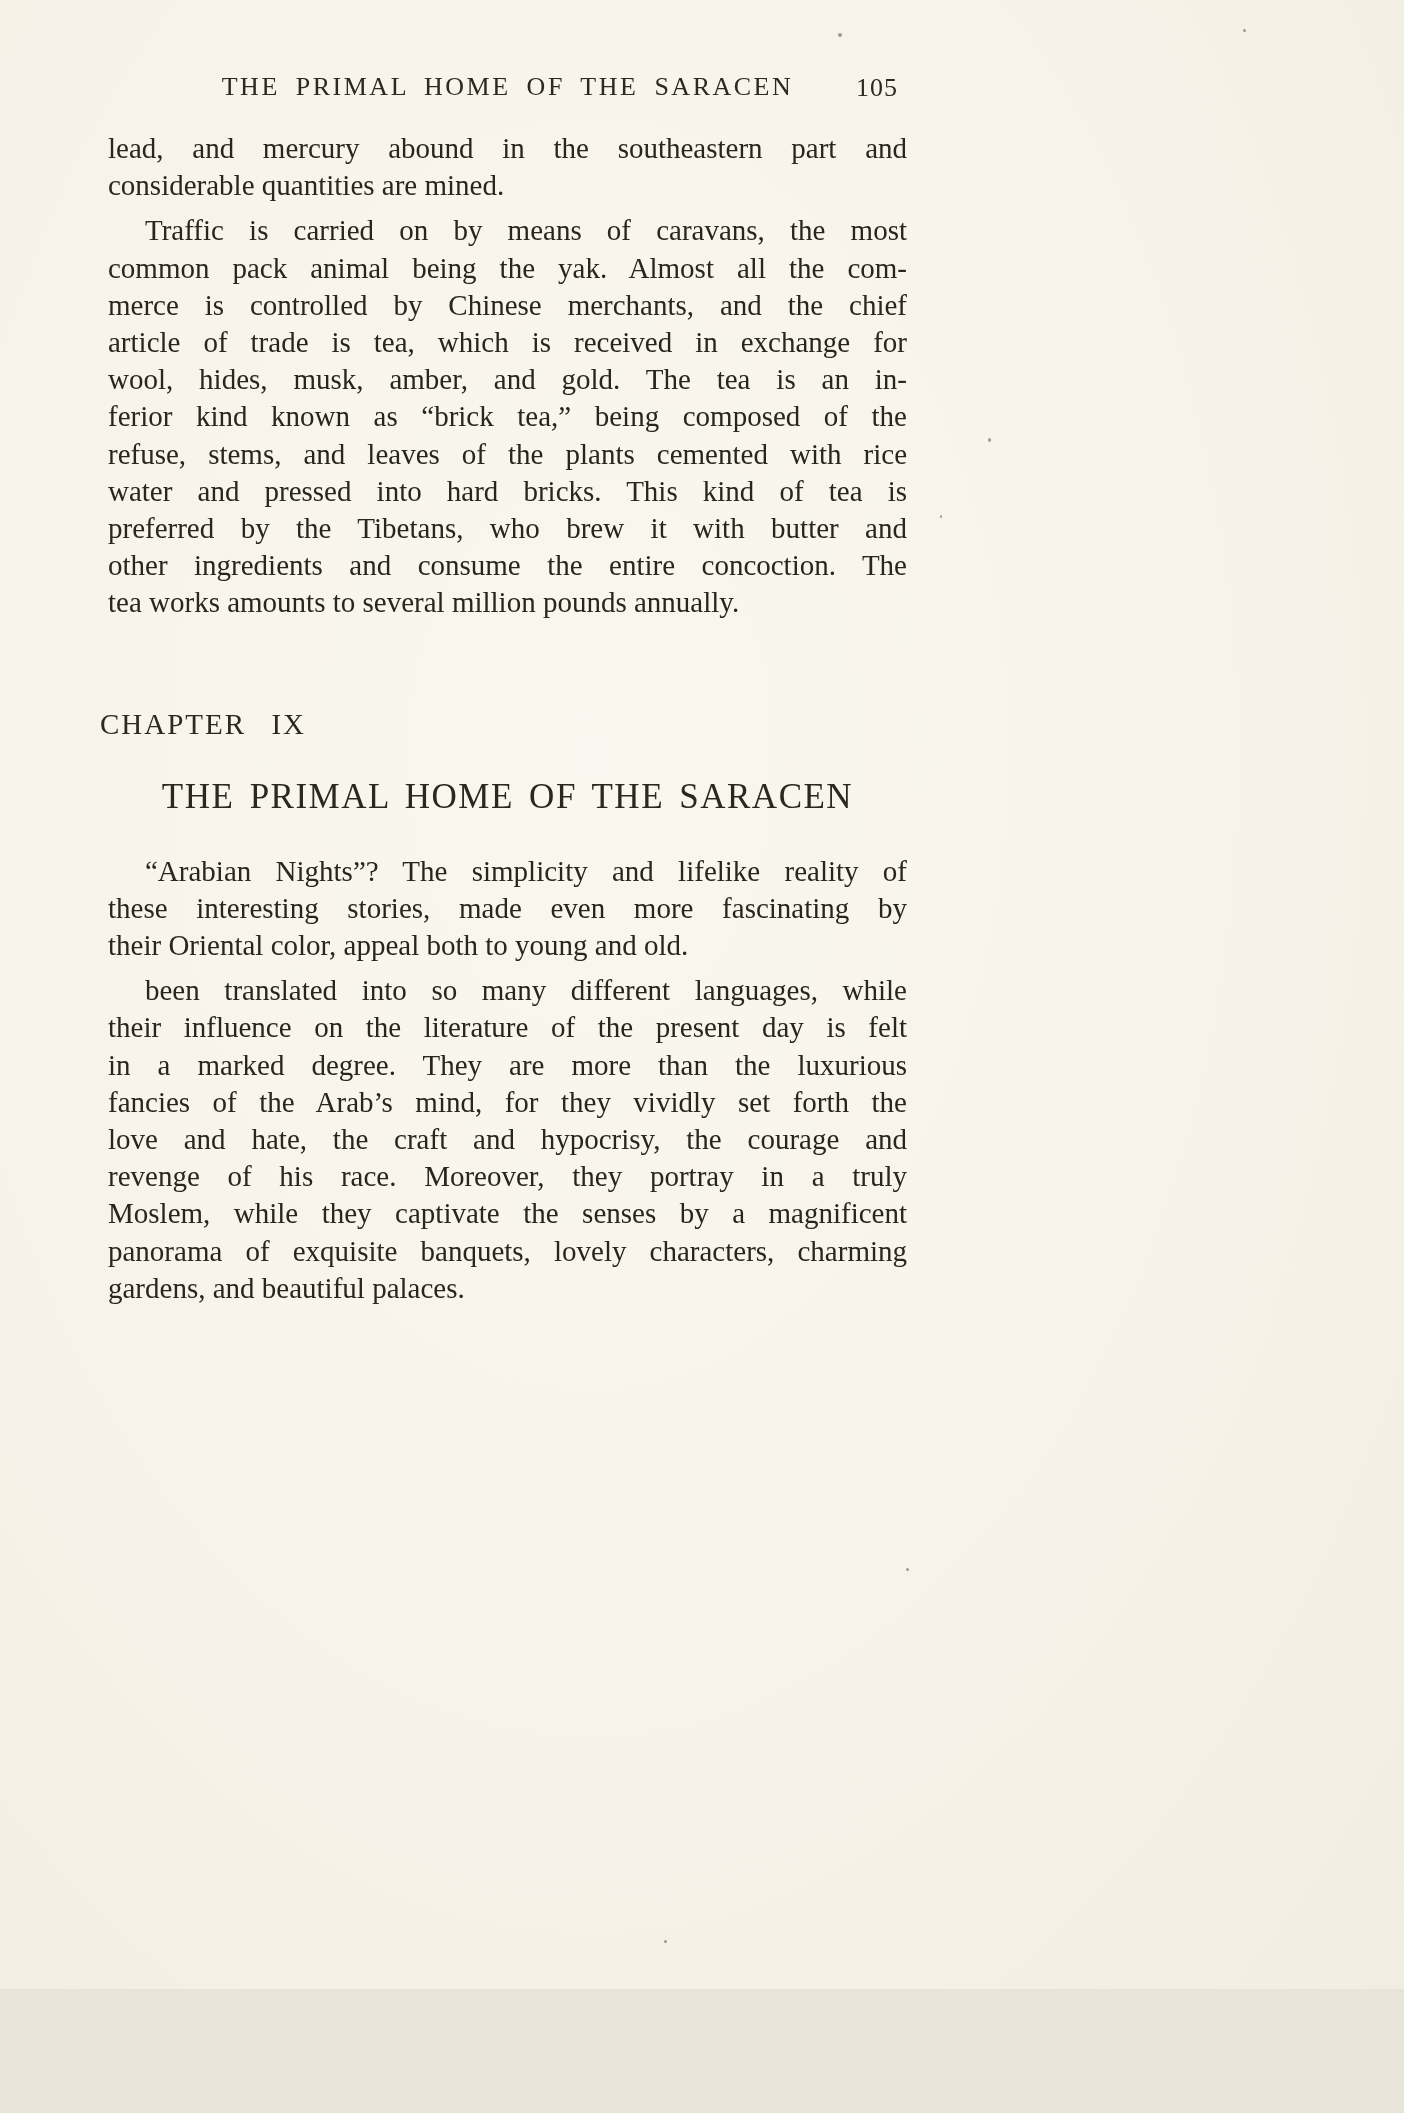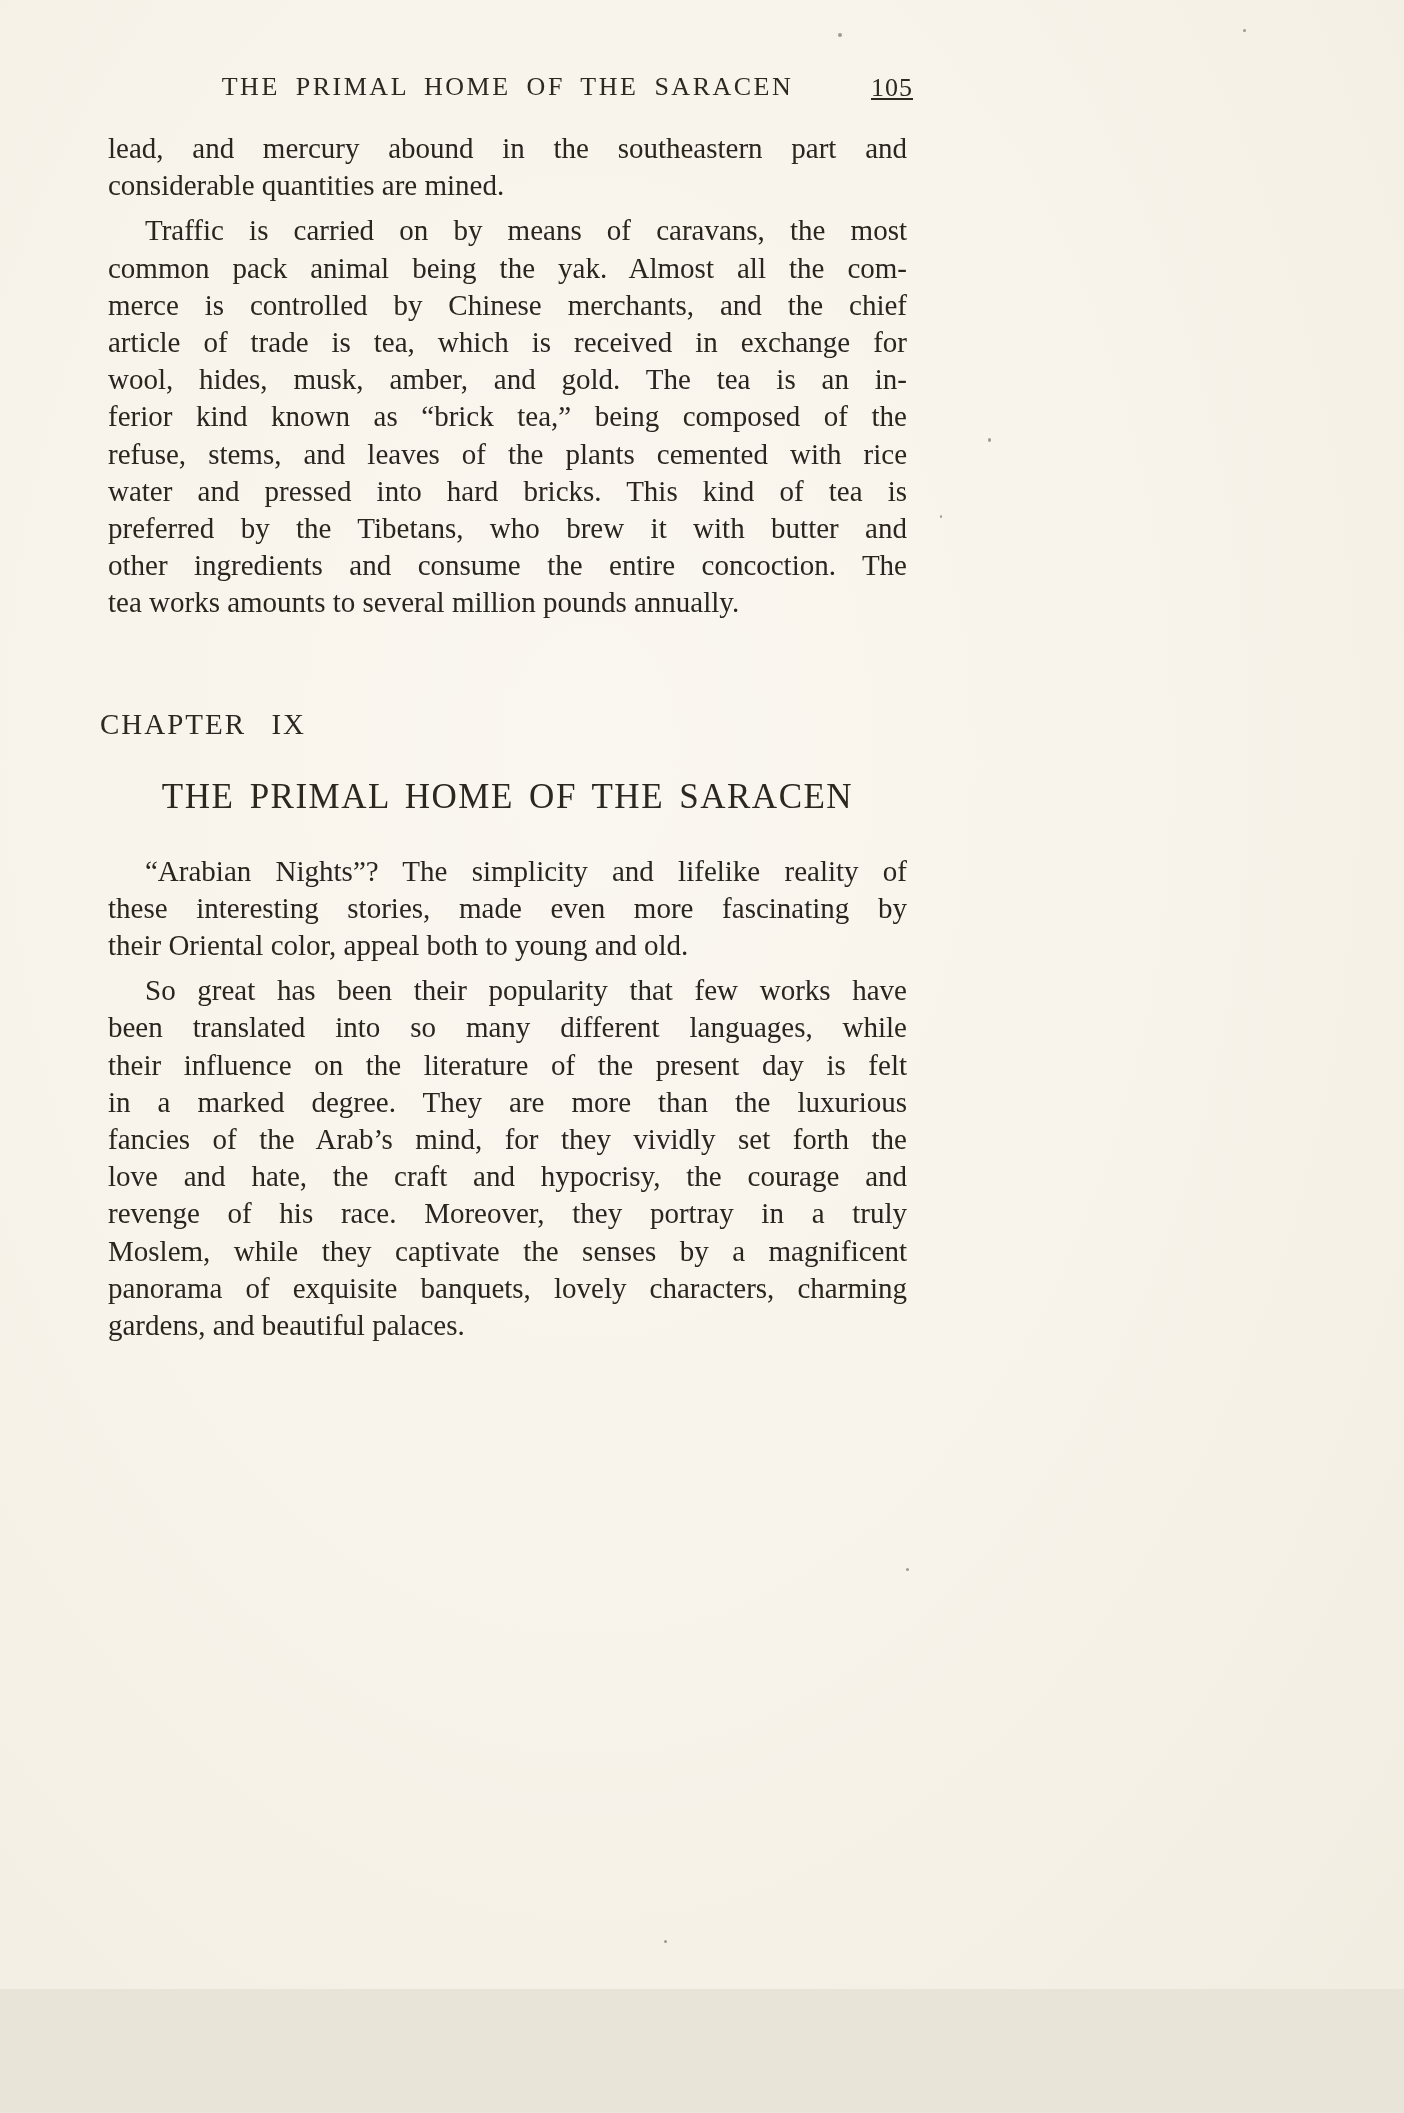--- a/index.html
+++ b/index.html
@@ -27,25 +27,24 @@
     position: relative;
     height: 34px;
     text-align: center;
     font-size: 26px;
     letter-spacing: 2.5px;
     word-spacing: 7px;
     color: #2c2922;
   }
   .running-header .page-number {
     position: absolute;
-    right: 2px;
+    right: 17px;
     top: 1px;
     letter-spacing: 1px;
     word-spacing: normal;
-    text-decoration: underline;
   }
   .text-block {
     margin-top: 24px;
   }
   .paragraph {
     margin: 8px;
   }
   .line {
     font-size: 29px;
     line-height: 37.2px;
@@ -137,21 +136,20 @@
           <div class="line">tea works amounts to several million pounds annually.</div>
         </div>
         <h2 class="chapter-heading">CHAPTER IX</h2>
         <h1 class="chapter-title">THE PRIMAL HOME OF THE SARACEN</h1>
         <div class="paragraph indent">
           <div class="line">“Arabian Nights”? The simplicity and lifelike reality of</div>
           <div class="line">these interesting stories, made even more fascinating by</div>
           <div class="line">their Oriental color, appeal both to young and old.</div>
         </div>
         <div class="paragraph indent">
-          <div class="line">So great has been their popularity that few works have</div>
           <div class="line">been translated into so many different languages, while</div>
           <div class="line">their influence on the literature of the present day is felt</div>
           <div class="line">in a marked degree. They are more than the luxurious</div>
           <div class="line">fancies of the Arab’s mind, for they vividly set forth the</div>
           <div class="line">love and hate, the craft and hypocrisy, the courage and</div>
           <div class="line">revenge of his race. Moreover, they portray in a truly</div>
           <div class="line">Moslem, while they captivate the senses by a magnificent</div>
           <div class="line">panorama of exquisite banquets, lovely characters, charming</div>
           <div class="line">gardens, and beautiful palaces.</div>
         </div>

